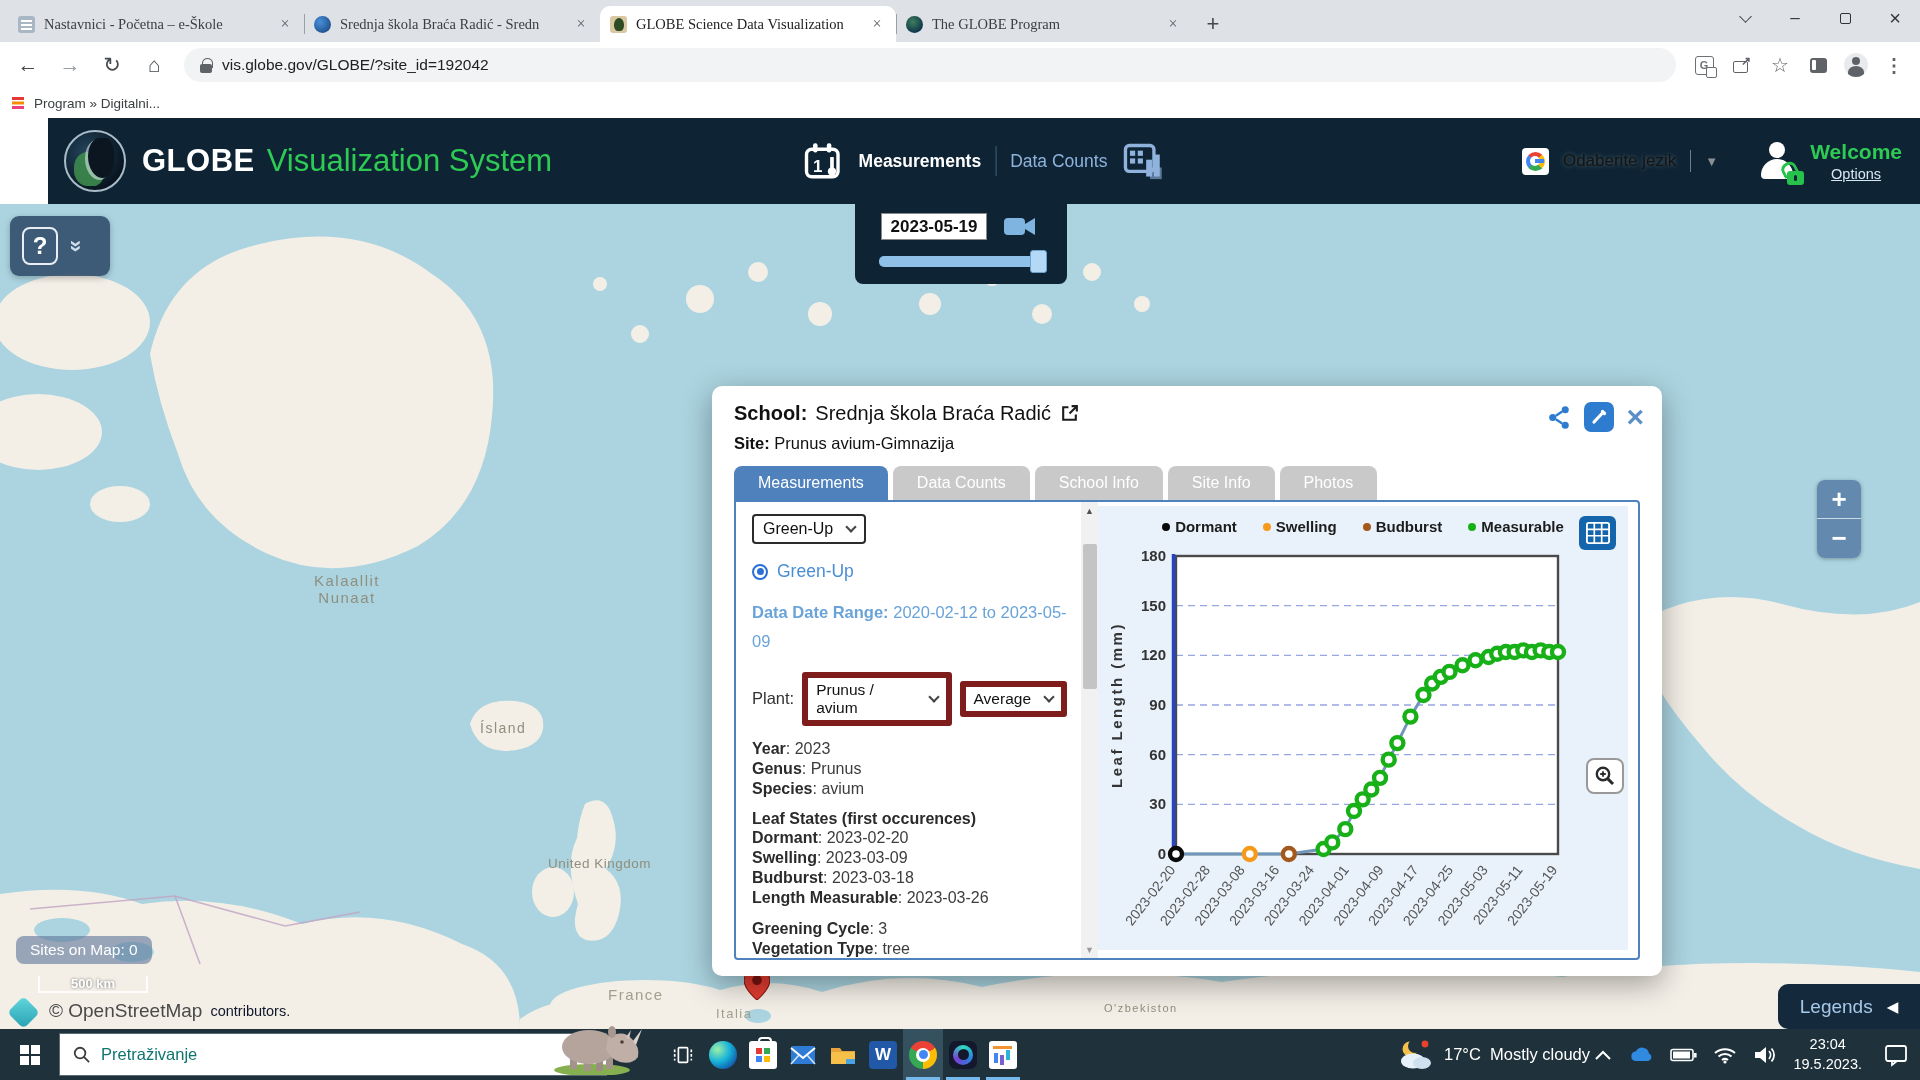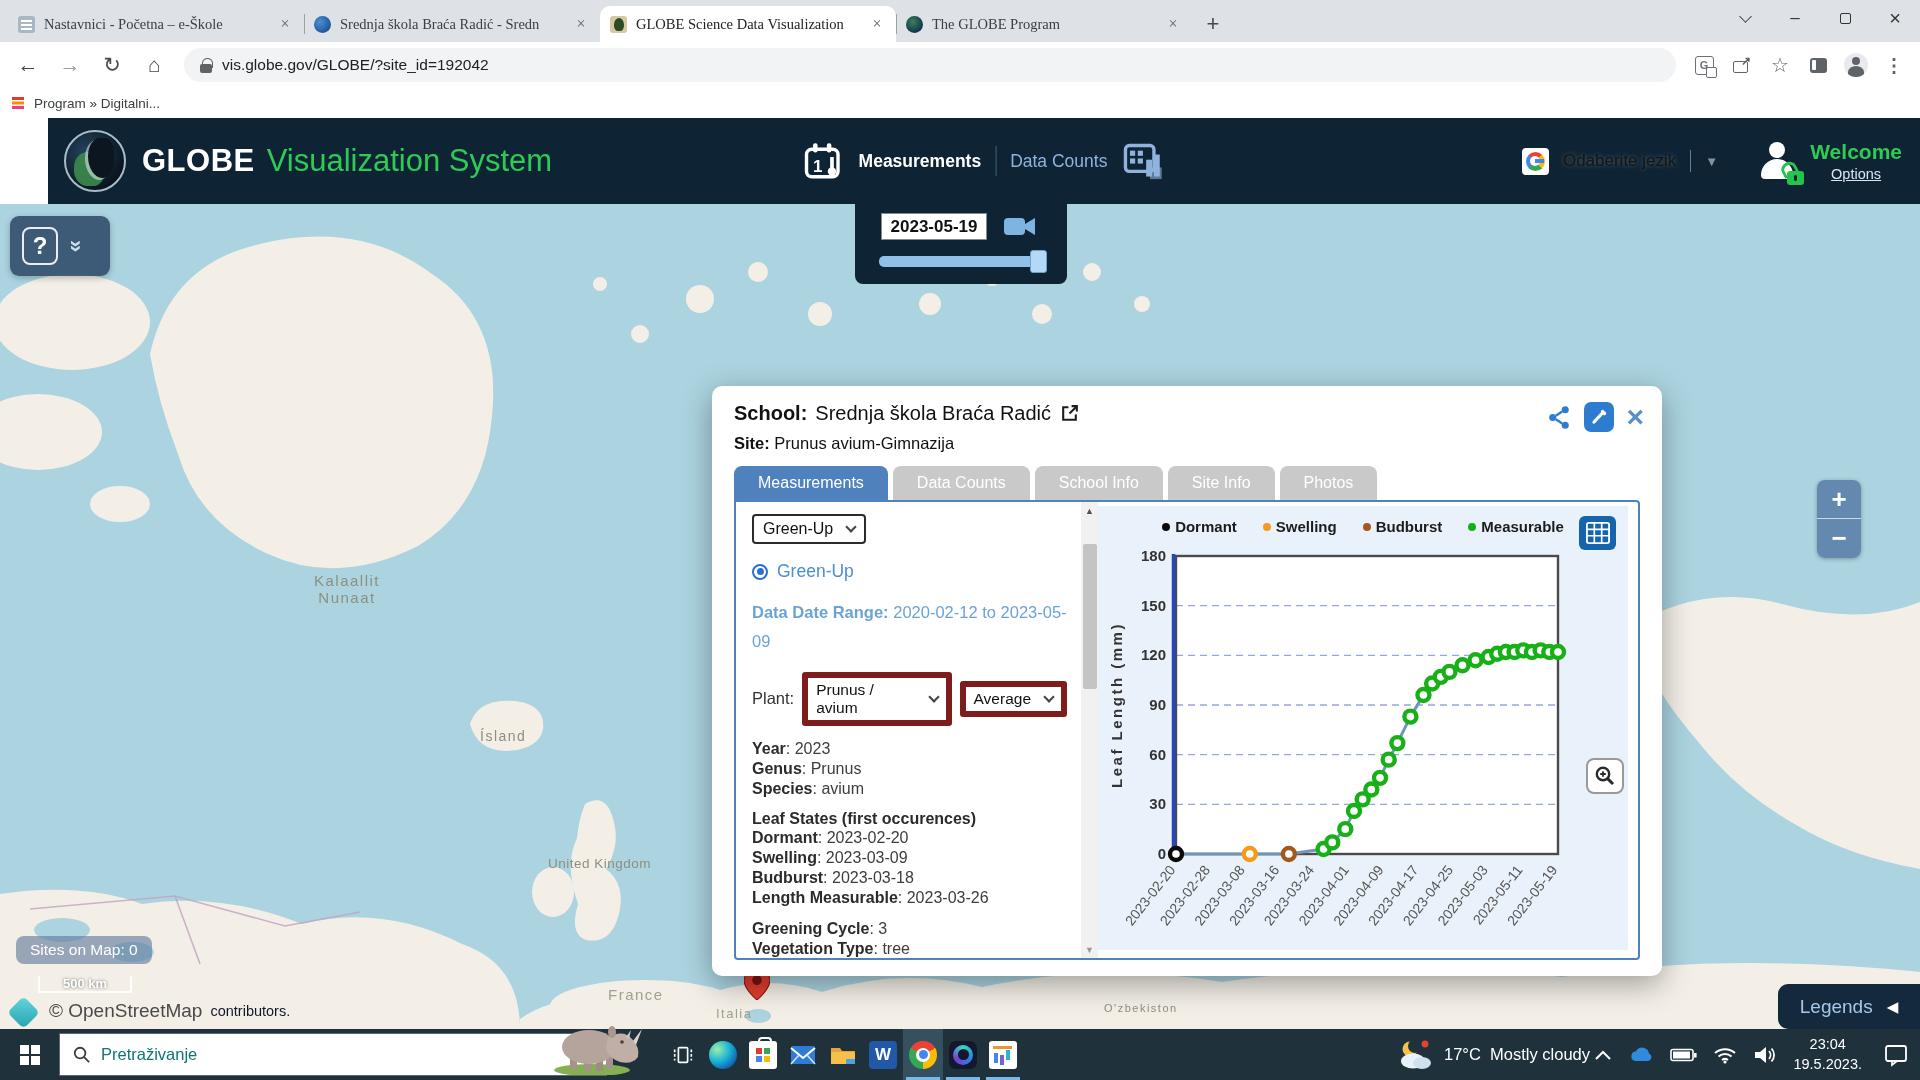--- a/index.html
+++ b/index.html
@@ -95,21 +95,21 @@
   .date-input{position:absolute;left:26px;top:9px;width:106px;height:27px;background:#fff;border:1px solid #888;color:#111;font-weight:bold;font-size:17px;display:flex;align-items:center;justify-content:center;}
   .cam{position:absolute;left:148px;top:11px;}
   .slider-track{position:absolute;left:24px;right:24px;top:52px;height:11px;background:#8fc1e8;border-radius:5px;}
   .slider-handle{position:absolute;right:20px;top:46px;width:17px;height:23px;background:#b3d9f6;border:1px solid #6da3cc;border-radius:3px;}
 
   .zoom-btns{position:absolute;left:1817px;top:276px;width:44px;border-radius:8px;overflow:hidden;box-shadow:0 1px 4px rgba(0,0,0,.3);}
   .zoom-btn{height:39px;background:rgba(92,130,170,.92);color:#fff;font-size:26px;font-weight:bold;display:flex;align-items:center;justify-content:center;}
   .zoom-btn:first-child{border-bottom:1px solid #c9d9e8;}
 
   .sites-badge{position:absolute;left:16px;top:732px;background:rgba(96,120,155,.62);color:#fff;font-size:15.5px;padding:5px 14px;border-radius:8px;}
-  .scalebar{position:absolute;left:38px;top:772px;width:94px;height:17px;border:2px solid rgba(255,255,255,.85);border-top:none;color:#fff;font-size:13px;font-weight:bold;text-align:center;text-shadow:0 0 3px rgba(0,0,0,.55);line-height:15px;}
+  .scalebar{position:absolute;left:38px;top:772px;width:110px;height:17px;border:2px solid rgba(255,255,255,.85);border-top:none;color:#fff;font-size:13px;font-weight:bold;text-align:center;text-shadow:0 0 3px rgba(0,0,0,.55);line-height:15px;}
   .attribution{position:absolute;left:8px;top:793px;display:flex;align-items:center;gap:8px;}
   .osm-diamond{width:23px;height:23px;background:linear-gradient(135deg,#62d8dd,#27a0b2);border-radius:5px;transform:rotate(45deg);margin:4px 6px 0 4px;}
   .attr-main{color:#4a4a4a;font-size:19px;}
   .attr-sub{color:#0f172a;font-size:14.5px;}
   .legends-btn{position:absolute;left:1778px;top:780px;width:142px;height:45px;background:#14293c;border-radius:10px 0 0 10px;display:flex;align-items:center;justify-content:center;gap:14px;}
   .legends-txt{color:#a6c8e8;font-size:19px;}
   .legends-arrow{color:#fff;font-size:15px;}
 
   
   .modal{position:absolute;left:712px;top:182px;width:950px;height:590px;background:#fff;border-radius:10px;box-shadow:0 8px 30px rgba(0,0,0,.35);padding:16px 22px 0 22px;}
@@ -344,21 +344,21 @@
       <ellipse cx="758" cy="812" rx="13" ry="7"></ellipse>
     </g>
     <g stroke="#c2a3c2" stroke-width="1.6" fill="none" opacity=".8">
       <path d="M30,705 L175,692 L285,722 L360,708"></path>
       <path d="M175,692 L200,760"></path>
     </g>
   </svg>
 
   <div class="map-label" style="left:292px;top:368px;width:110px;font-size:15px;">Kalaallit
 Nunaat</div>
-  <div class="map-label" style="left:480px;top:516px;font-size:14px;margin-top:8px;">Ísland</div>
+  <div class="map-label" style="left:480px;top:516px;font-size:14px;">Ísland</div>
   <div class="map-label" style="left:548px;top:652px;font-size:13.5px;letter-spacing:.5px;">United Kingdom</div>
   <div class="map-label" style="left:608px;top:782px;font-size:15px;color:#a0a08e;">France</div>
   <div class="map-label" style="left:716px;top:802px;font-size:13px;color:#a0a08e;">Italia</div>
   <div class="map-label" style="left:1104px;top:798px;font-size:11px;">O'zbekiston</div>
 
   <svg class="pin" style="left:744px;top:764px;" viewBox="0 0 24 30">
     <path d="M12,0 C5,0 0,5 0,12 C0,20 12,30 12,30 C12,30 24,20 24,12 C24,5 19,0 12,0 Z" fill="#e23c30" stroke="#8b1a12" stroke-width="1"></path>
     <circle cx="12" cy="11.5" r="4.5" fill="#7a1410"></circle>
   </svg>
 

